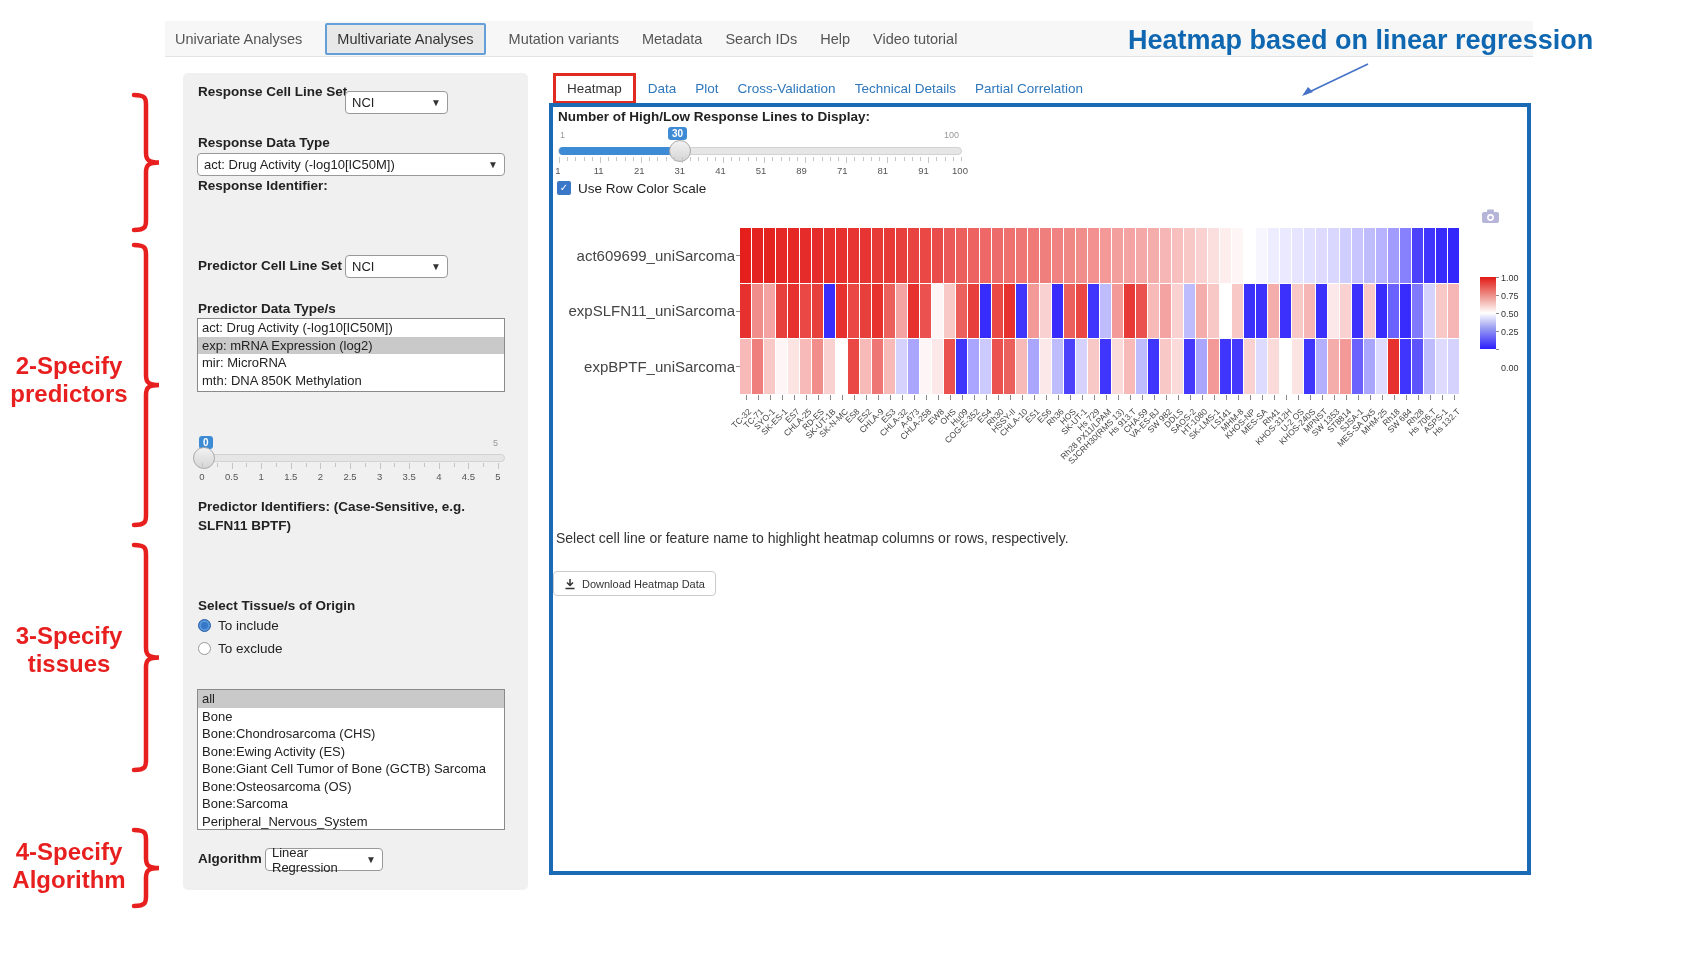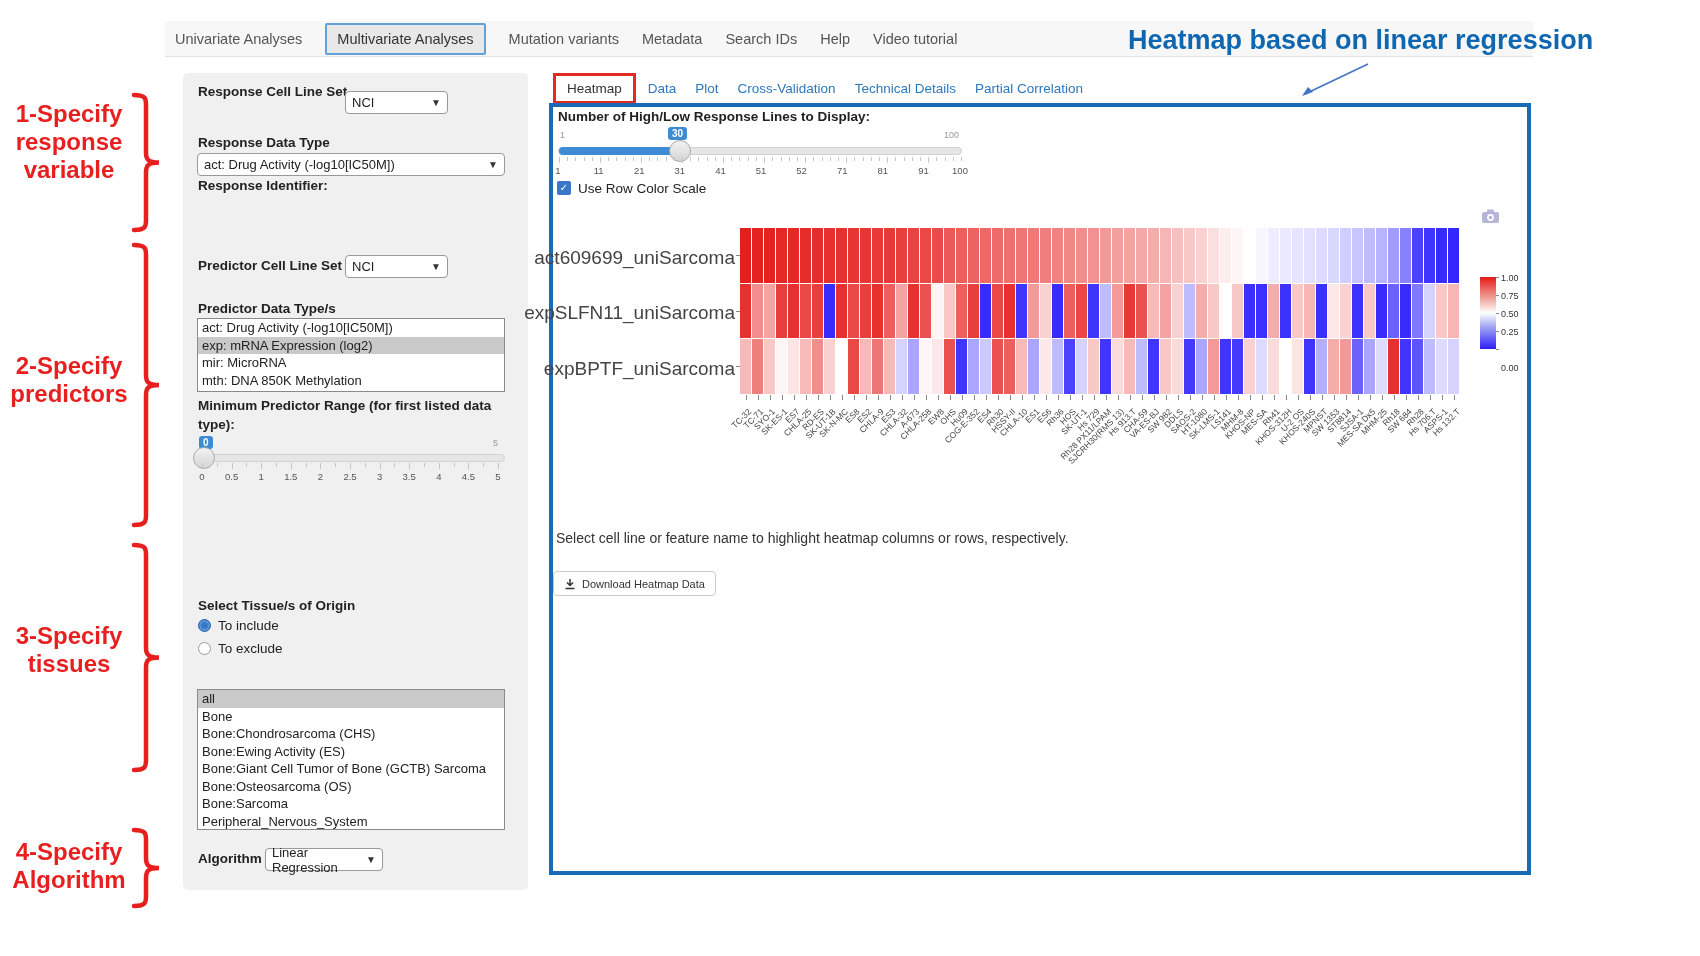--- a/index.html
+++ b/index.html
@@ -55,21 +55,21 @@
   .tab { font-size:13.5px; color:#2e77bb; margin-right:19px; white-space:nowrap; cursor:pointer; }
   .tab.active { color:#333; border:3px solid #e02b20; padding:5px 11px; margin-right:12px; }
   #blue-panel { left:549px; top:103px; width:982px; height:772px; border:4px solid #1a6ab5; }
   #lines-label { left:558px; top:109px; font-size:13.5px; font-weight:bold; color:#222; }
   .checkbox { position:absolute; width:14px; height:14px; background:#3a77c9; border-radius:2px;
               color:#fff; font-size:10px; line-height:14px; text-align:center; cursor:pointer; }
   #cb-label { left:578px; top:181px; font-size:13.5px; color:#222; }
 
   
   .hm-cell { position:absolute; cursor:default; }
-  .hm-rowlab { position:absolute; font-size:19px; color:#444; text-align:right; white-space:nowrap; cursor:pointer; }
+  .hm-rowlab { position:absolute; font-size:15px; color:#444; text-align:right; white-space:nowrap; cursor:pointer; }
   .hm-collab { position:absolute; font-size:8.5px; color:#444; white-space:nowrap;
                transform:rotate(-45deg); transform-origin:100% 50%; cursor:pointer; }
   .hm-tick { position:absolute; background:#888; }
   #colorbar { left:1480px; top:277px; width:16px; height:72px;
               background:linear-gradient(to bottom,#e31a16 0%,#f0a59e 30%,#ffffff 50%,#9fa2f2 70%,#2b1efc 100%); }
   .cbar-lab { position:absolute; font-size:9px; color:#333; }
 
   #hint { left:556px; top:530px; font-size:14px; color:#333; }
   #dl-btn { left:553px; top:571px; height:25px; background:#fff; border:1px solid #ccc; border-radius:4px;
             display:flex; align-items:center; padding:0 10px; font-size:11px; color:#333; cursor:pointer; }
@@ -122,27 +122,27 @@
       <span class="chev">▼</span>
     </div>
     <div class="flabel" style="left:15px; top:228px;">Predictor Data Type/s</div>
     <div class="listbox" id="pred-listbox" style="left:14px; top:245px; width:308px; height:74px;">
         <div class="listitem">act: Drug Activity (-log10[IC50M])</div>
         <div class="listitem selected">exp: mRNA Expression (log2)</div>
         <div class="listitem">mir: MicroRNA</div>
         <div class="listitem">mth: DNA 850K Methylation</div>
       </div>
 
-    <div class="flabel" style="left:15px; top:323px; width:310px; line-height:19px;">Minimum Predictor Range (for first listed data type):</div>
     <div class="badge" style="left:16px; top:363px;">0</div>
     <div class="mini-lab" style="left:310px; top:365px;">5</div>
     <div class="track" style="left:14px; top:381px; width:308px;"></div>
     <div class="handle" style="left:10px; top:374px;"></div>
     <div id="range-ticks"></div>
 
+    <div class="flabel" style="left:15px; top:424px; width:312px; line-height:19px;">Predictor Identifiers: (Case-Sensitive, e.g. SLFN11 BPTF)</div>
 
     <div class="flabel" style="left:15px; top:525px;">Select Tissue/s of Origin</div>
     <div id="tissue-radios"></div>
     <div class="listbox" id="tissue-listbox" style="left:14px; top:616px; width:308px; height:141px;">
         <div class="listitem selected">all</div>
         <div class="listitem">Bone</div>
         <div class="listitem">Bone:Chondrosarcoma (CHS)</div>
         <div class="listitem">Bone:Ewing Activity (ES)</div>
         <div class="listitem">Bone:Giant Cell Tumor of Bone (GCTB) Sarcoma</div>
         <div class="listitem">Bone:Osteosarcoma (OS)</div>
@@ -594,40 +594,35 @@
     <div class="tick abs" style="left: 936.388px; top: 157px; height: 4px;"></div>
     <div class="tick abs" style="left: 944.592px; top: 157px; height: 4px;"></div>
     <div class="tick abs" style="left: 952.796px; top: 157px; height: 4px;"></div>
     <div class="tick abs" style="left: 961px; top: 157px; height: 4px;"></div>
     <div class="tick-lab abs" style="left: 558px; top: 165px;">1</div>
     <div class="tick-lab abs" style="left: 598.606px; top: 165px;">11</div>
     <div class="tick-lab abs" style="left: 639.212px; top: 165px;">21</div>
     <div class="tick-lab abs" style="left: 679.818px; top: 165px;">31</div>
     <div class="tick-lab abs" style="left: 720.424px; top: 165px;">41</div>
     <div class="tick-lab abs" style="left: 761.03px; top: 165px;">51</div>
-    <div class="tick-lab abs" style="left: 801.636px; top: 165px;">52</div>
+    <div class="tick-lab abs" style="left: 801.636px; top: 165px;">89</div>
     <div class="tick-lab abs" style="left: 842.242px; top: 165px;">71</div>
     <div class="tick-lab abs" style="left: 882.848px; top: 165px;">81</div>
     <div class="tick-lab abs" style="left: 923.455px; top: 165px;">91</div>
     <div class="tick-lab abs" style="left: 960px; top: 165px;">100</div>
     <div class="cbar-lab abs" style="left: 1501px; top: 273px;">1.00</div>
     <div class="hm-tick abs" style="left: 1496px; top: 277px; width: 3px; height: 1px;"></div>
     <div class="cbar-lab abs" style="left: 1501px; top: 291px;">0.75</div>
     <div class="hm-tick abs" style="left: 1496px; top: 295px; width: 3px; height: 1px;"></div>
     <div class="cbar-lab abs" style="left: 1501px; top: 309px;">0.50</div>
     <div class="hm-tick abs" style="left: 1496px; top: 313px; width: 3px; height: 1px;"></div>
     <div class="cbar-lab abs" style="left: 1501px; top: 327px;">0.25</div>
     <div class="hm-tick abs" style="left: 1496px; top: 331px; width: 3px; height: 1px;"></div>
     <div class="cbar-lab abs" style="left: 1501px; top: 363px;">0.00</div>
     <div class="hm-tick abs" style="left: 1496px; top: 349px; width: 3px; height: 1px;"></div>
-    <div class="step-label abs" style="top: 100px;">
-      <div>1-Specify</div>
-      <div>response</div>
-      <div>variable</div>
-    </div>
     <div class="step-label abs" style="top: 352px;">
       <div>2-Specify</div>
       <div>predictors</div>
     </div>
     <div class="step-label abs" style="top: 622px;">
       <div>3-Specify</div>
       <div>tissues</div>
     </div>
     <div class="step-label abs" style="top: 838px;">
       <div>4-Specify</div>

